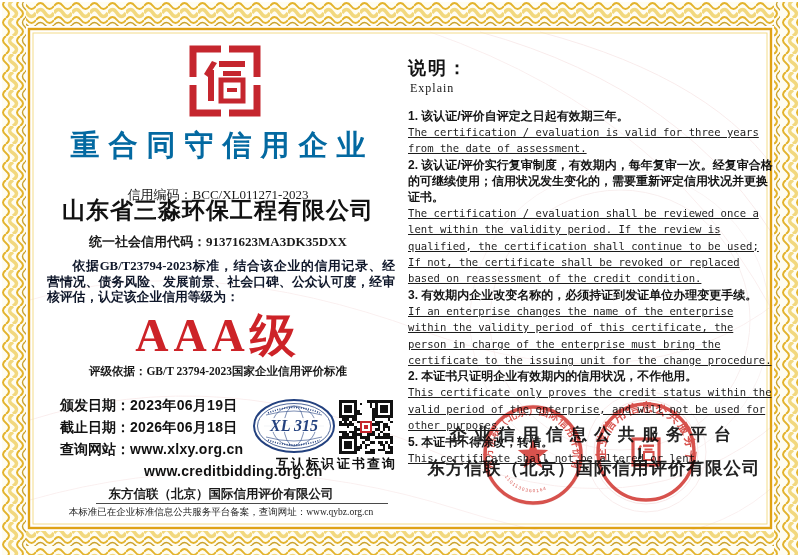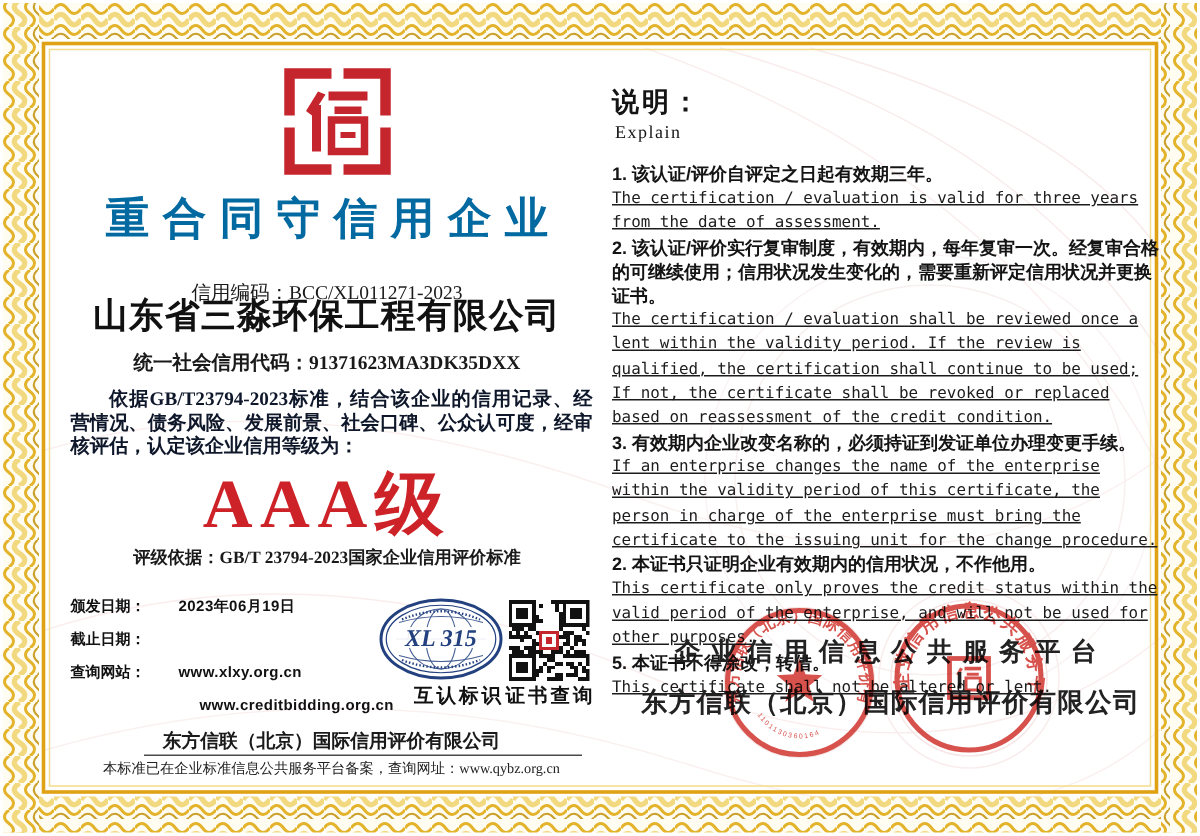--- a/index.html
+++ b/index.html
@@ -20,21 +20,21 @@
     font-family:"Liberation Serif",serif;font-size:23px;font-weight:bold;color:#111;letter-spacing:1px;}
   .uscc{left:36px;top:233px;width:364px;text-align:center;
     font-family:"Liberation Serif",serif;font-size:13px;font-weight:bold;color:#1a1a1a;}
   .statement{left:47px;top:259px;width:348px;
     font-family:"Liberation Serif",serif;font-size:12.8px;font-weight:bold;color:#0f172a;
     line-height:15.6px;text-indent:2em;text-align:justify;}
   .grade{left:36px;top:305px;width:364px;text-align:center;
     font-family:"Liberation Serif",serif;font-size:46px;font-weight:bold;color:#cd2328;letter-spacing:5px;}
   .rating-basis{left:36px;top:364px;width:364px;text-align:center;
     font-family:"Liberation Serif",serif;font-size:11.5px;font-weight:bold;color:#1a1a1a;}
-  .dates{left:47px;top:394px;font-size:10px;font-weight:bold;color:#111;}
+  .dates{left:58px;top:394px;font-size:14px;font-weight:bold;color:#111;text-align:right;}
   .dates .row{display:flex;line-height:22px;}
   .dates .lab{width:72px;}
   .dates .val{letter-spacing:.3px;}
   .dates .row.indent .lab{width:86px;}
   .caption{font-size:13px;font-weight:bold;color:#111;text-align:right;letter-spacing:2px;}
   .cap-xl{left:252px;top:455px;width:84px;}
   .cap-qr{left:337px;top:455px;width:60px;}
   
   .footer-issuer{left:36px;top:486px;width:370px;text-align:center;
     font-family:"Liberation Serif",serif;font-size:12.5px;font-weight:bold;color:#1a1a1a;}
@@ -127,20 +127,21 @@
 <div class="abs grade">AAA级</div>
 <div class="abs rating-basis">评级依据：GB/T 23794-2023国家企业信用评价标准</div>
 
 <div class="abs dates">
   <div class="row">
     <span class="lab">颁发日期：</span>
     <span class="val">2023年06月19日</span>
   </div>
   <div class="row">
     <span class="lab">截止日期：</span>
+    <span class="val">2026年06月18日</span>
   </div>
   <div class="row">
     <span class="lab">查询网站：</span>
     <span class="val">www.xlxy.org.cn</span>
   </div>
   <div class="row indent">
     <span class="lab"></span>
     <span class="val">www.creditbidding.org.cn</span>
   </div>
 </div>

